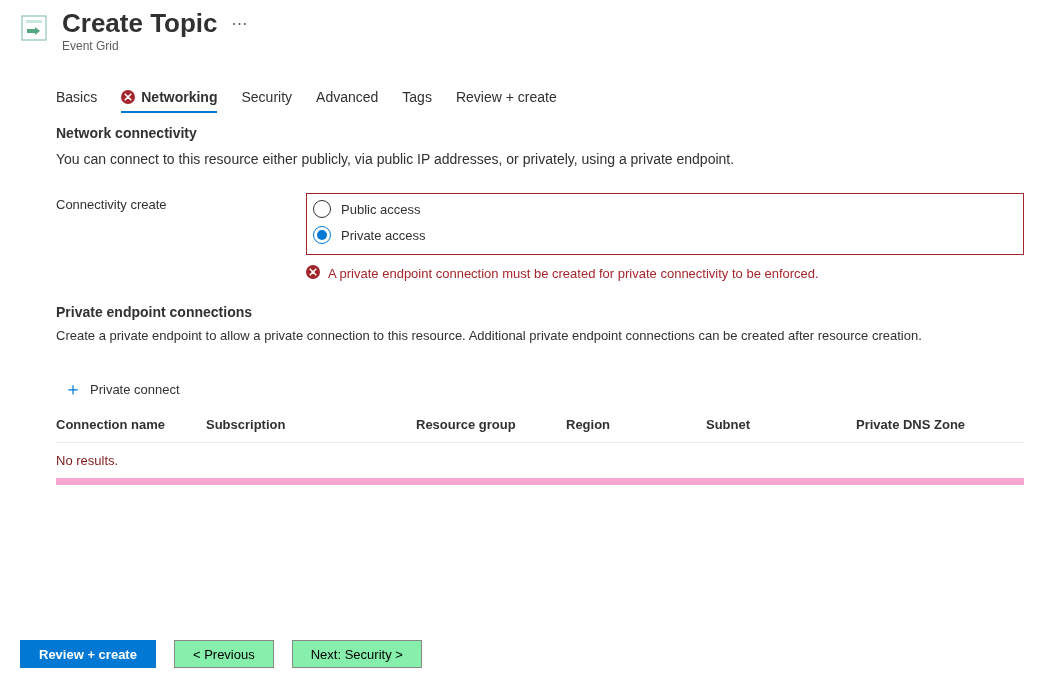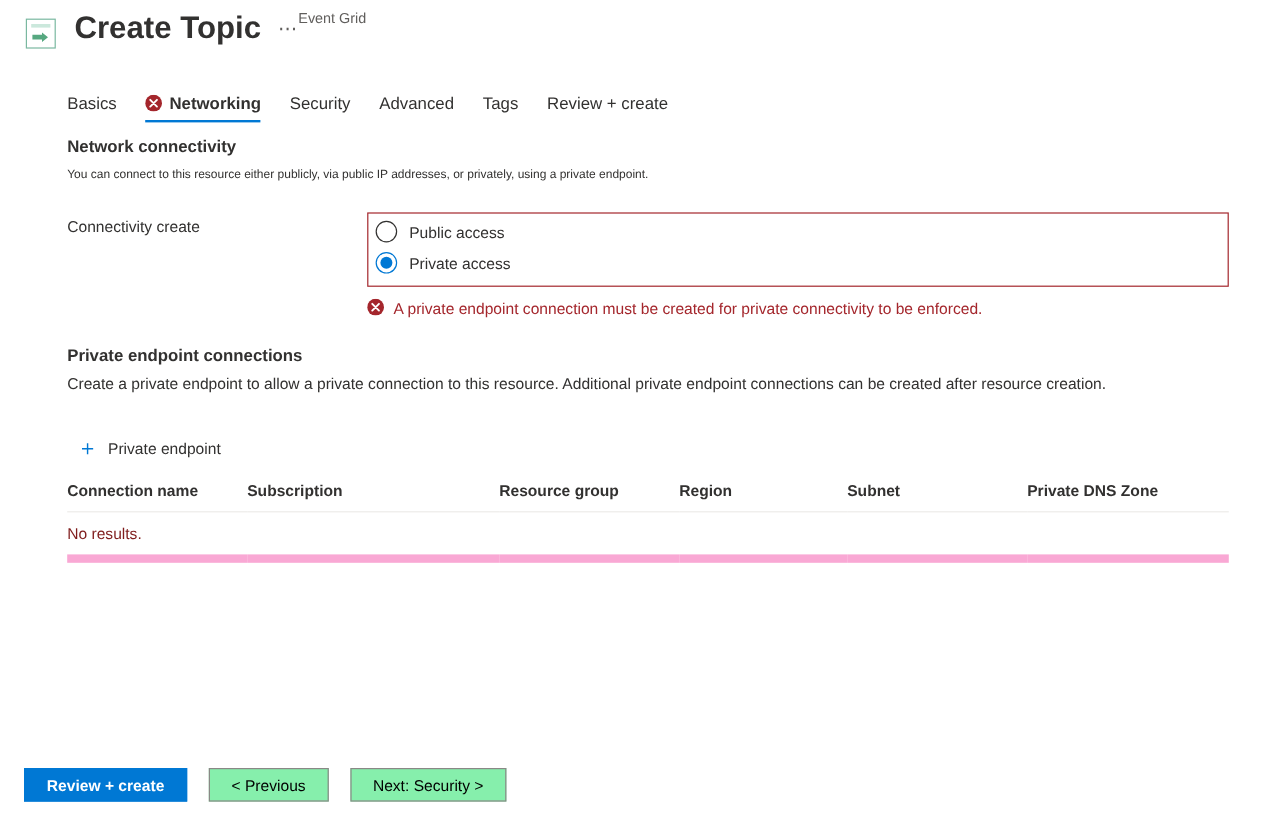--- a/index.html
+++ b/index.html
@@ -18,21 +18,21 @@
   }
   .header {
     display: flex;
     align-items: flex-start;
     gap: 14px;
   }
   .resource-icon {
     width: 28px; height: 28px;
     margin-top: 6px;
   }
-  .title-block { display:flex; flex-direction:row; }
+  .title-block { display:flex; flex-direction:column; }
   .title-row { display:flex; align-items:center; gap:14px; }
   .page-title {
     font-size: 26px;
     font-weight: 600;
     color: #323130;
   }
   .page-subtitle {
     font-size: 12px;
     color: #605e5c;
     margin-top: 0px;
@@ -72,21 +72,21 @@
   }
   .tab-error-icon svg { display:block; }
 
   .section-title {
     font-weight: 700;
     font-size: 14px;
     margin-top: 6px;
     margin-bottom: 10px;
   }
   .desc {
-    font-size: 10px;
+    font-size: 14px;
     color: #323130;
     margin-bottom: 26px;
   }
 
   .form-row {
     display: flex;
     align-items: flex-start;
   }
   .form-label {
     width: 250px;
@@ -271,21 +271,21 @@
           <span>A private endpoint connection must be created for private connectivity to be enforced.</span>
         </div>
       </div>
     </div>
 
     <div class="section-title2">Private endpoint connections</div>
     <div class="subdesc">Create a private endpoint to allow a private connection to this resource. Additional private endpoint connections can be created after resource creation.</div>
 
     <div class="add-row">
       <span class="plus">＋</span>
-      <span>Private endpoint</span>
+      <span>Private connect</span>
     </div>
 
     <table class="grid">
       <thead>
         <tr>
           <th style="width:150px">Connection name</th>
           <th style="width:210px">Subscription</th>
           <th style="width:150px">Resource group</th>
           <th style="width:140px">Region</th>
           <th style="width:150px">Subnet</th>

